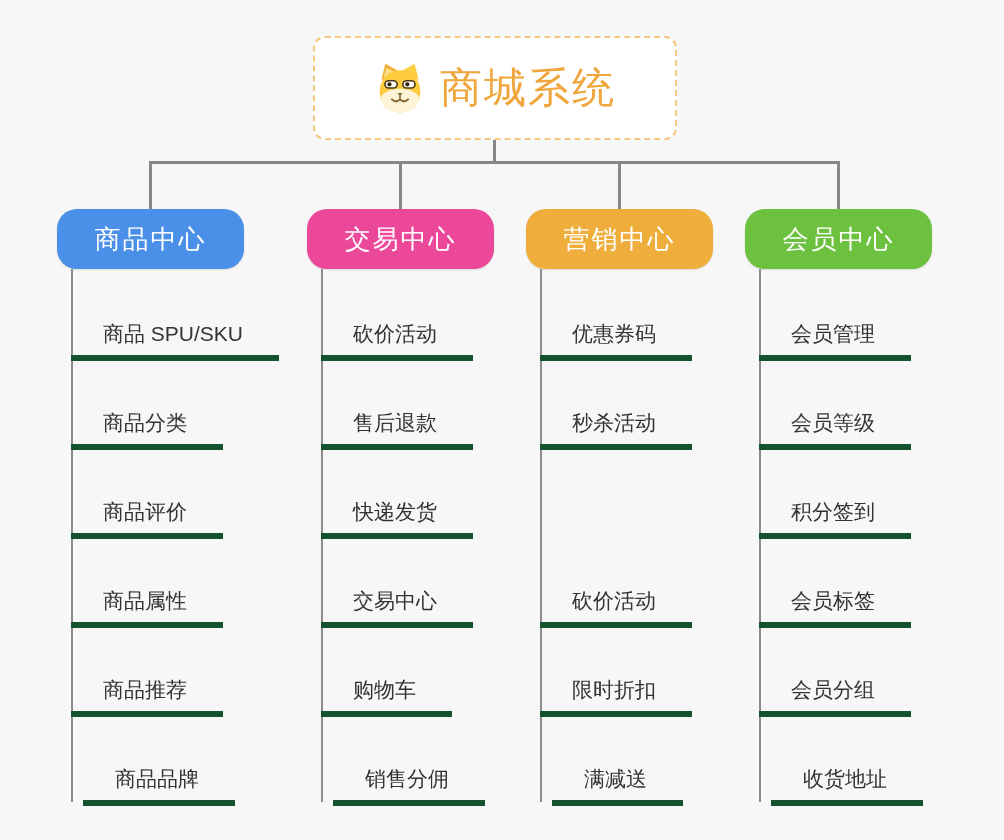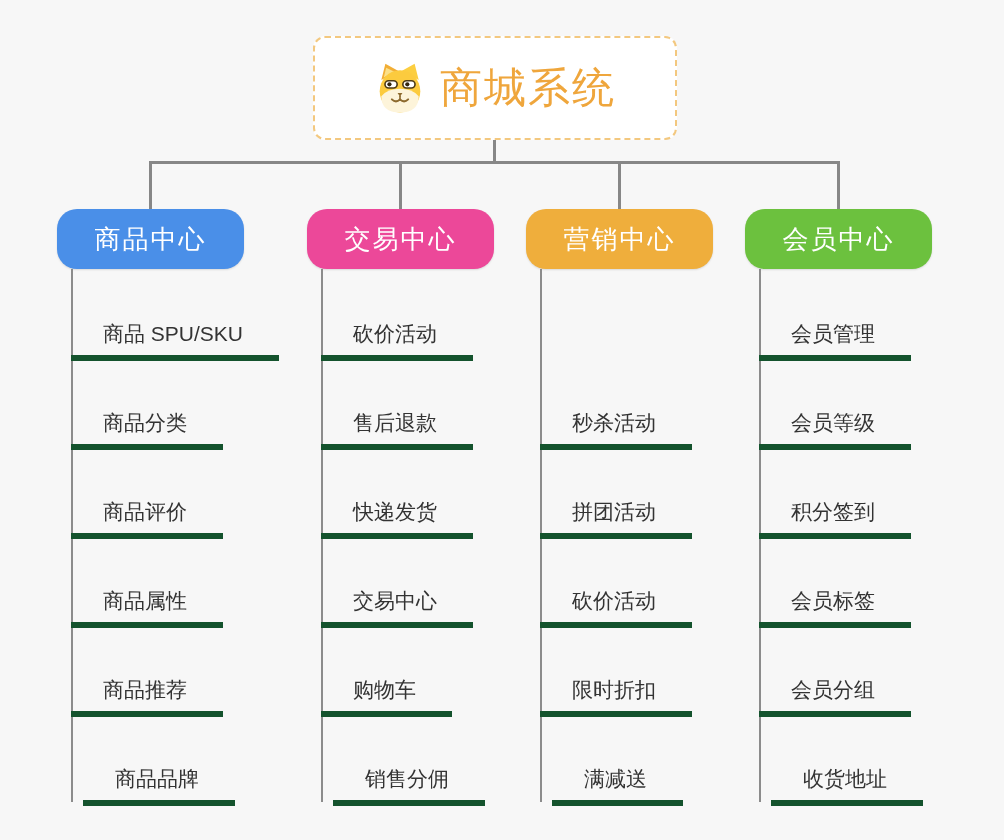--- a/index.html
+++ b/index.html
@@ -149,22 +149,22 @@
     <div class="leaf leaf-2">售后退款</div>
     <div class="leaf leaf-3">快递发货</div>
     <div class="leaf leaf-4">交易中心</div>
     <div class="leaf leaf-5">购物车</div>
     <div class="leaf leaf-6">销售分佣</div>
   </div>
 
   <div class="branch branch-3">
     <div class="branch-header" style="background: rgb(239, 174, 60);">营销中心</div>
     <div class="trunk"></div>
+    <div class="leaf leaf-1">优惠券码</div>
     <div class="leaf leaf-2">秒杀活动</div>
-    <div class="leaf leaf-3">拼团活动</div>
     <div class="leaf leaf-4">砍价活动</div>
     <div class="leaf leaf-5">限时折扣</div>
     <div class="leaf leaf-6">满减送</div>
   </div>
 
   <div class="branch branch-4">
     <div class="branch-header" style="background: rgb(108, 193, 62);">会员中心</div>
     <div class="trunk"></div>
     <div class="leaf leaf-1">会员管理</div>
     <div class="leaf leaf-2">会员等级</div>

